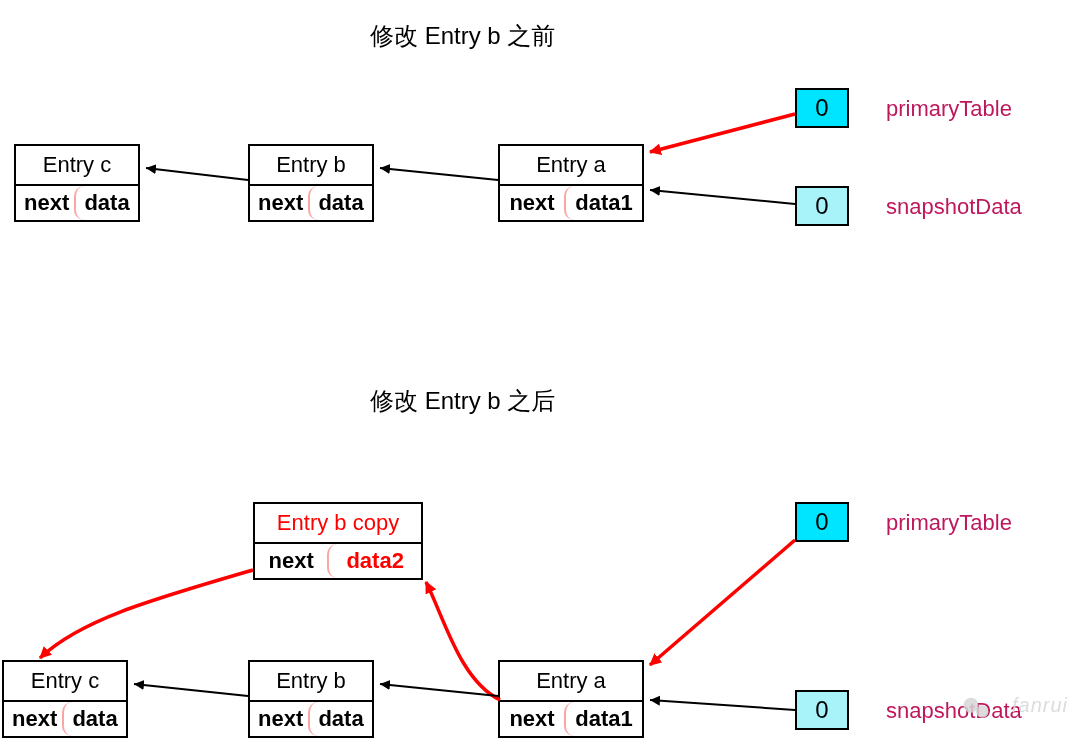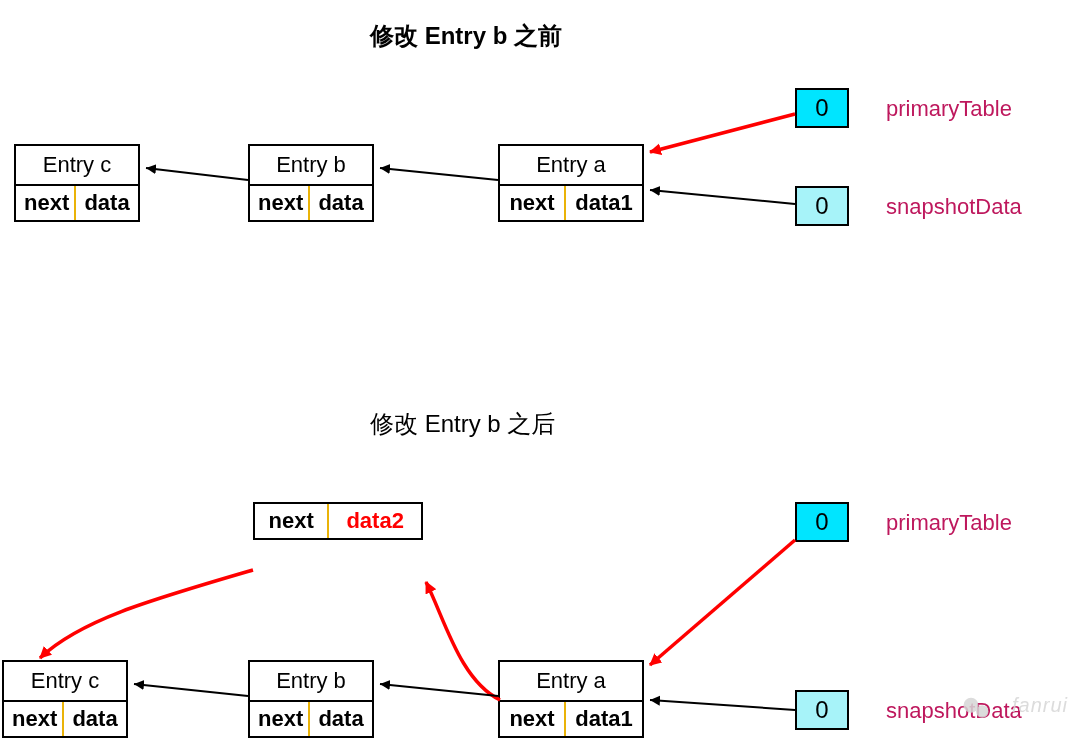--- a/index.html
+++ b/index.html
@@ -37,21 +37,22 @@
   }
   .node .cell {
     font-size: 22px;
     padding: 4px 8px;
     color: #000;
     text-align: center;
     box-sizing: border-box;
     font-weight: bold;
   }
   .node .cell + .cell {
-    border-left: 2px solid #eab308;
+    border-left: 2px solid #fca5a5;
+    border-radius: 10px;
   }
   .redtext { color: #ff0000 !important; }
   .slot {
     position: absolute;
     width: 54px;
     height: 40px;
     border: 2px solid #000;
     background: #00e5ff;
     box-sizing: border-box;
     font-size: 24px;
@@ -82,21 +83,21 @@
   svg.arrows {
     position: absolute;
     left: 0; top: 0;
     width: 1080px; height: 746px;
     pointer-events: none;
   }
 </style>
 </head>
 <body>
 
-<div class="title" style="left:370px; top:20px;font-weight:bold;">修改 Entry b 之前</div>
+<div class="title" style="left:370px; top:20px;">修改 Entry b 之前</div>
 
 <div class="node" style="left:14px; top:144px; width:126px;">
   <div class="head">Entry c</div>
   <div class="row">
     <div class="cell" style="width:58px;">next</div>
     <div class="cell" style="width:64px;">data</div>
   </div>
 </div>
 
 <div class="node" style="left:248px; top:144px; width:126px;">
@@ -114,23 +115,24 @@
     <div class="cell" style="width:78px;">data1</div>
   </div>
 </div>
 
 <div class="slot" style="left:795px; top:88px;">0</div>
 <div class="label" style="left:886px; top:96px;">primaryTable</div>
 
 <div class="slot pale" style="left:795px; top:186px;">0</div>
 <div class="label" style="left:886px; top:194px;">snapshotData</div>
 
-<div class="title" style="left:370px; top:408px;">修改 Entry b 之后</div>
+<div class="title" style="left:370px; top:385px;">修改 Entry b 之后</div>
 
 <div class="node" style="left:253px; top:502px; width:170px;">
+  <div class="head redtext">Entry b copy</div>
   <div class="row">
     <div class="cell" style="width:74px;">next</div>
     <div class="cell redtext" style="width:96px;">data2</div>
   </div>
 </div>
 
 <div class="node" style="left:2px; top:660px; width:126px;">
   <div class="head">Entry c</div>
   <div class="row">
     <div class="cell" style="width:58px;">next</div>

